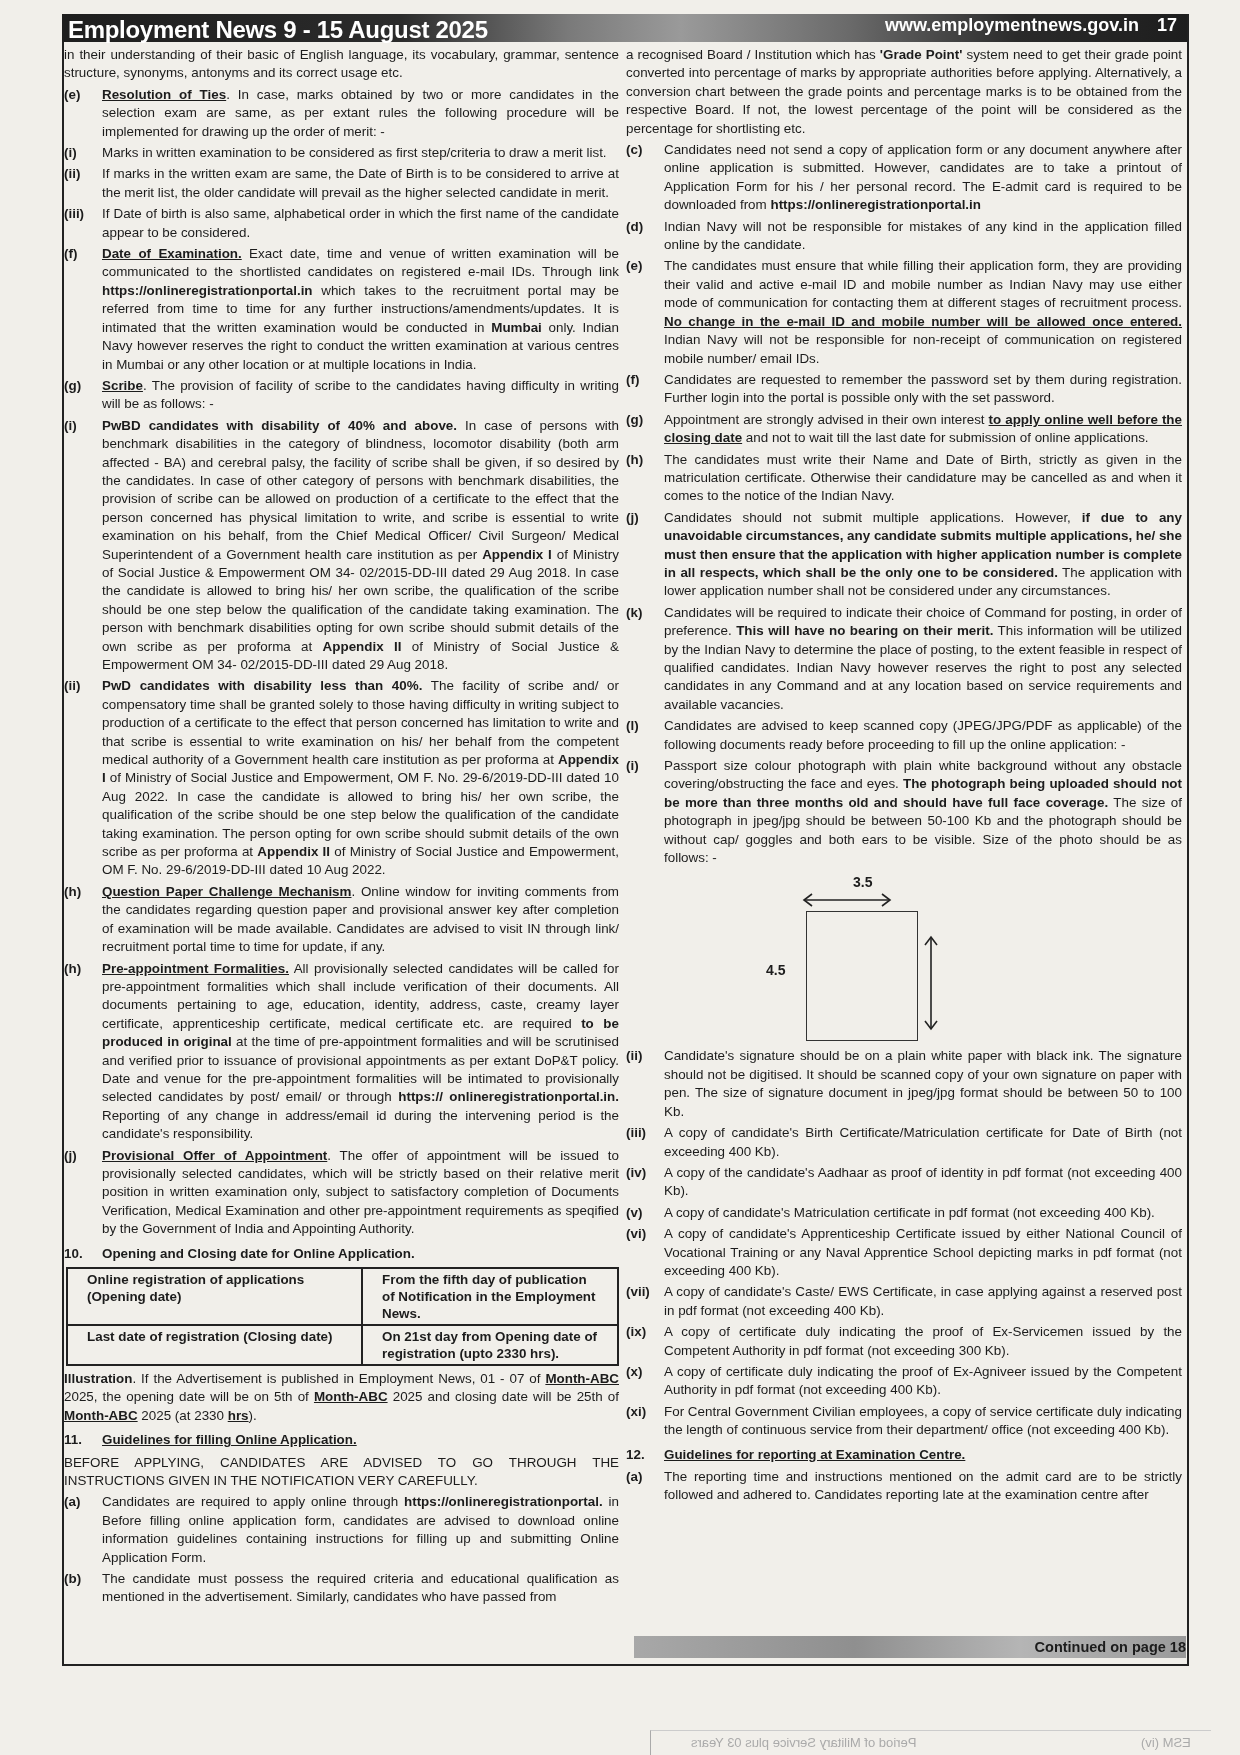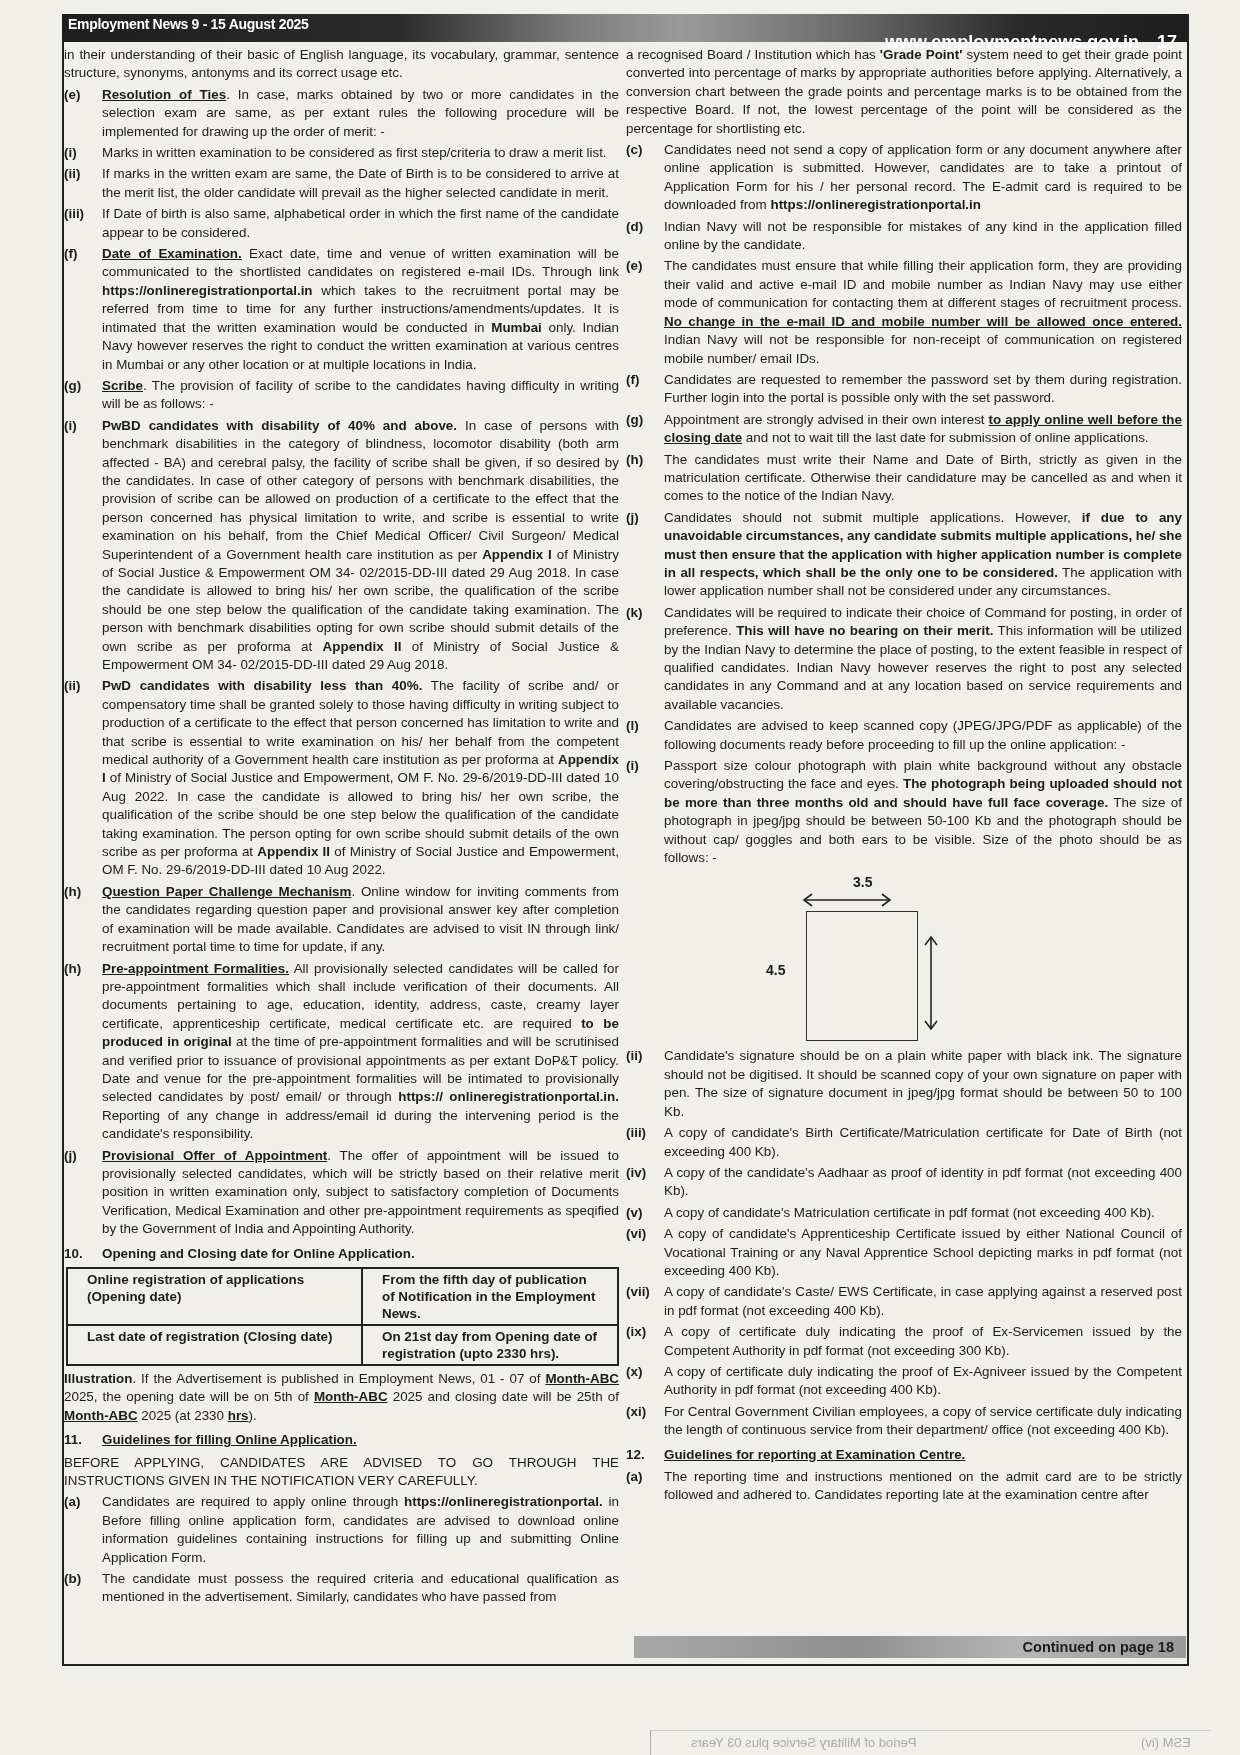--- a/index.html
+++ b/index.html
@@ -12,22 +12,22 @@
   }
   .page-frame {
     position:absolute; left:62px; top:14px; width:1123px; height:1650px;
     border-left:2px solid #222; border-right:2px solid #222; border-bottom:2px solid #222;
   }
   .header-bar {
     position:absolute; left:62px; top:14px; width:1125px; height:28px;
     background:linear-gradient(90deg,#1e1e1e 0%,#2b2b2b 30%,#7a7a7a 45%,#9a9a9a 55%,#6a6a6a 70%,#2a2a2a 85%,#1e1e1e 100%);
     color:#fff; font-weight:bold;
   }
-  .header-left { position:absolute; left:6px; top:2px; font-size:14px; letter-spacing:-0.3px; }
-  .header-right { position:absolute; right:10px; top:18px; font-size:18px; }
+  .header-left { position:absolute; left:6px; top:2px; font-size:24px; letter-spacing:-0.3px; }
+  .header-right { position:absolute; right:10px; top:1px; font-size:18px; }
   .header-right .page-num { margin-left:18px; }
   .col { position:absolute; top:46px; font-size:13.4px; line-height:18.4px; }
   .col-left { left:64px; width:555px; }
   .col-right { left:626px; width:556px; }
   .item { display:flex; margin-bottom:3px; }
   .lbl { flex:0 0 38px; font-weight:bold; }
   .txt { flex:1; text-align:justify; }
   .cont { text-align:justify; margin-bottom:3px; }
   .b { font-weight:bold;margin-top:44px; }
   .u { text-decoration:underline; font-weight:bold; }
@@ -38,21 +38,21 @@
   .photo-fig { position:relative; height:170px; margin:6px 0 4px 0; }
   .photo-box { position:absolute; left:180px; top:38px; width:110px; height:128px; border:1.5px solid #333; }
   .photo-w { position:absolute; left:227px; top:0; font-weight:bold; font-size:14px; }
   .photo-h { position:absolute; left:140px; top:88px; font-weight:bold; font-size:14px; }
   .arrow-h { position:absolute; left:176px; top:20px; width:90px; height:14px; }
   .arrow-v { position:absolute; left:298px; top:62px; width:14px; height:96px; }
   .continued {
     position:absolute; left:634px; top:1636px; width:552px; height:22px;
     background:linear-gradient(90deg,#a8a8a8,#8f8f8f 40%,#b5b5b5 70%,#9a9a9a);
     text-align:right; font-weight:bold; font-size:14.5px; line-height:22px;
-    box-sizing:border-box; padding-right:12px;
+    box-sizing:border-box; padding-right:0;
   }
   .bleed {
     position:absolute; left:650px; top:1730px; width:560px; height:25px;
     border-left:1px solid #aaa; border-top:1px solid #ccc; color:#aaa; font-size:13px;
   }
   .bleed .mir { position:absolute; left:40px; top:4px; transform:scaleX(-1); }
   .bleed .r { position:absolute; right:20px; top:4px; transform:scaleX(-1); }
 </style>
 </head>
 <body>

